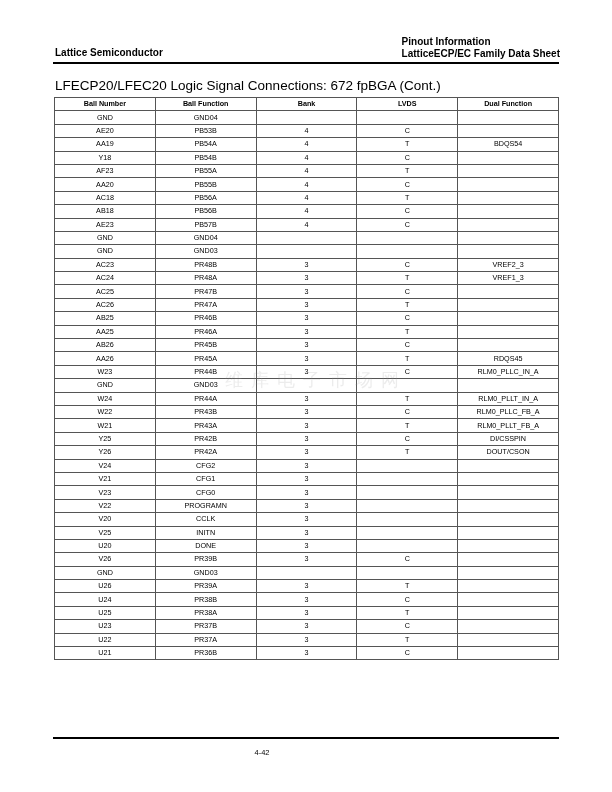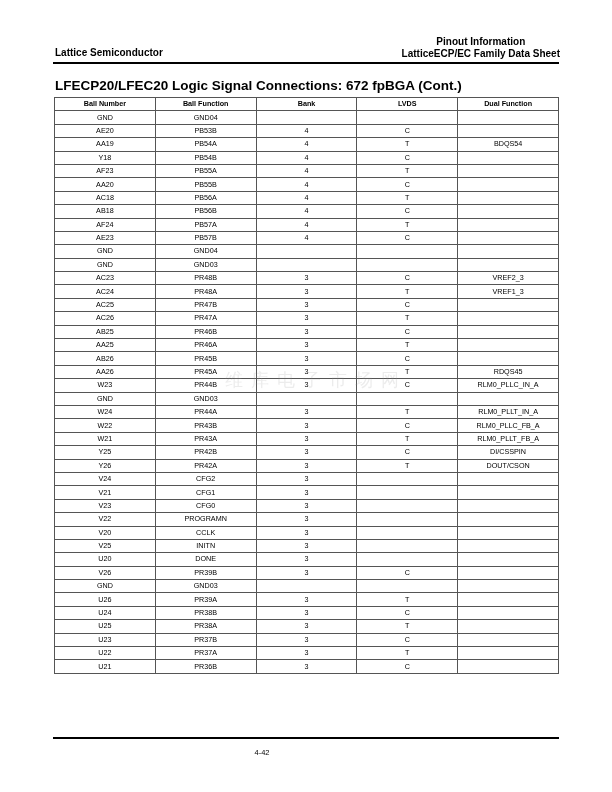--- a/index.html
+++ b/index.html
@@ -1,21 +1,21 @@
 <!DOCTYPE html>
 <html><head>
 <meta charset="utf-8">
 <style>
   html, body { margin: 0; padding: 0; background: #ffffff; }
   body { width: 612px; height: 792px; position: relative; overflow: hidden;
          font-family: "Liberation Sans", sans-serif; color: #000; }
   .hdr-left { position: absolute; left: 55px; top: 47px; font-size: 10px; font-weight: bold; }
-  .hdr-right { position: absolute; right: 52px; top: 36px; font-size: 10px; font-weight: bold; text-align: center; line-height: 12px; margin-left: 19px; }
+  .hdr-right { position: absolute; right: 52px; top: 36px; font-size: 10px; font-weight: bold; text-align: left; line-height: 12px; margin-left: 19px; }
   .rule-top { position: absolute; left: 53px; top: 62px; width: 506px; height: 2px; background: #000; }
-  .title { position: absolute; left: 55px; top: 78px; font-size: 13.5px; font-weight: bold; white-space: nowrap; }
+  .title { position: absolute; left: 55px; top: 78px; font-size: 13.5px; font-weight: normal; white-space: nowrap; }
   table.pins { position: absolute; left: 54px; top: 97px; width: 505px; border-collapse: collapse; table-layout: fixed; padding-left: 29px; }
   table.pins th, table.pins td { border: 1px solid #555; height: 12.4px; padding: 0; font-size: 7.2px;
       text-align: center; line-height: 12px; white-space: nowrap; }
   table.pins th { font-weight: bold; }
   table.pins tr { border-top: 1.5px solid #555; }
   .rule-bottom { position: absolute; left: 53px; top: 737px; width: 506px; height: 2px; background: #000; }
   .page-num { position: absolute; left: 0; width: 524px; top: 748px; text-align: center; font-size: 7.5px; }
   .watermark { position: absolute; left: 225px; top: 368px; font-size: 18px; color: rgba(150,150,150,0.18);
       letter-spacing: 8px; pointer-events: none; white-space: nowrap; font-family: "DejaVu Sans", sans-serif; }
 </style>
@@ -99,27 +99,20 @@
         <td></td>
       </tr>
       <tr>
         <td>AB18</td>
         <td>PB56B</td>
         <td>4</td>
         <td>C</td>
         <td></td>
       </tr>
       <tr>
-        <td>AF24</td>
-        <td>PB57A</td>
-        <td>4</td>
-        <td>T</td>
-        <td></td>
-      </tr>
-      <tr>
         <td>AE23</td>
         <td>PB57B</td>
         <td>4</td>
         <td>C</td>
         <td></td>
       </tr>
       <tr>
         <td>GND</td>
         <td>GND04</td>
         <td></td>

